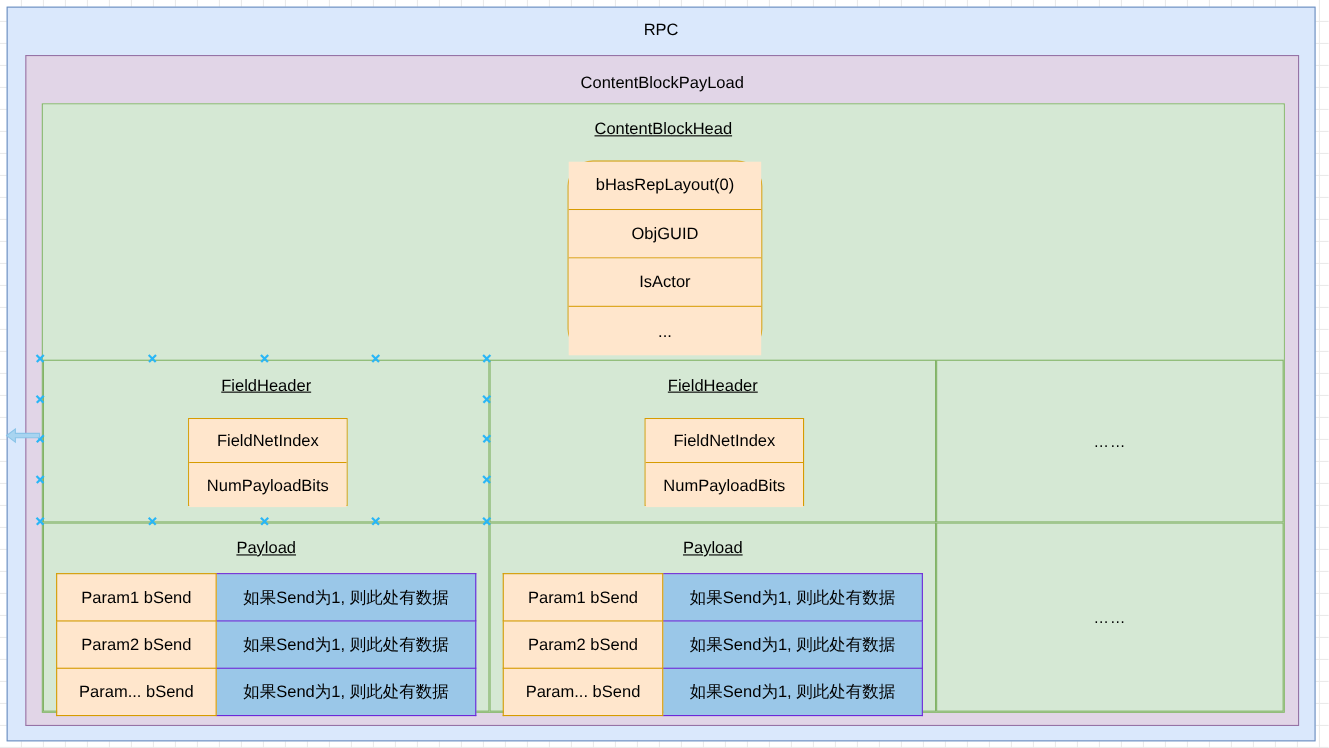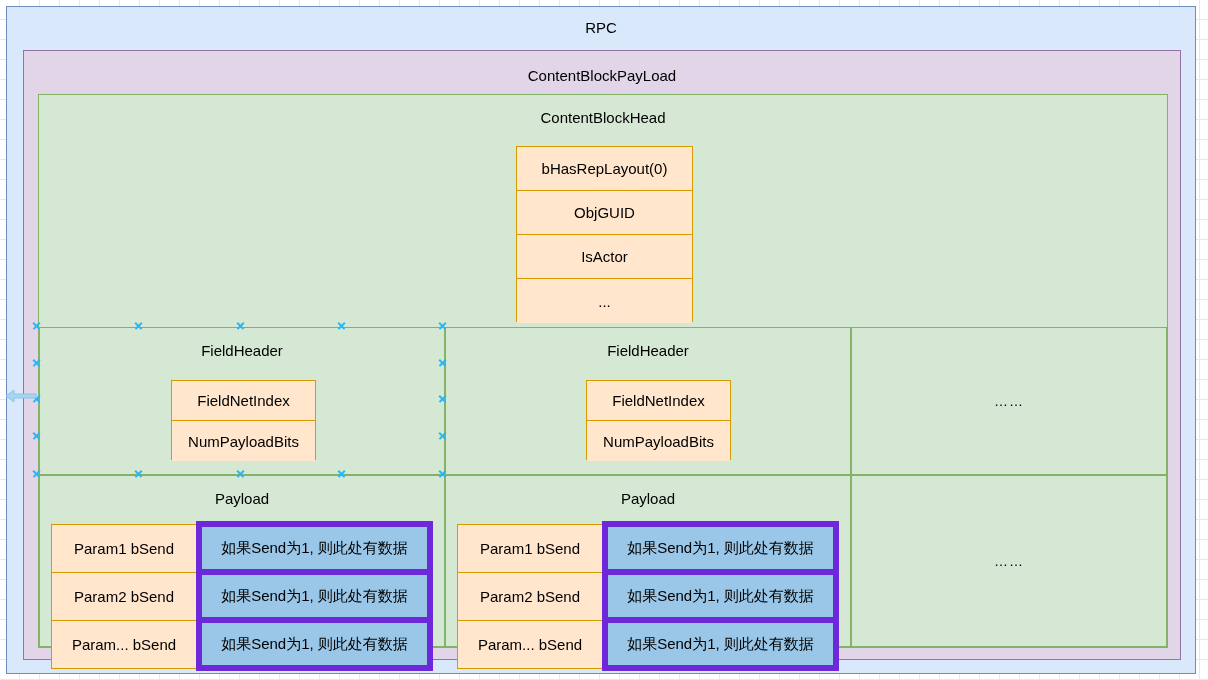--- a/index.html
+++ b/index.html
@@ -75,21 +75,21 @@
     border: 1px solid #82b366;
   }
 
   
   .grow {
     position: absolute;
     box-sizing: border-box;
     background: #d5e8d4;
     border: 1px solid #82b366;
   }
-  .grow > .box-label { top: 14px; }
+  .grow > .box-label { top: 14px; text-decoration: underline; }
 
   
   .row-head  { left: 0px;   top: 0px;   width: 1128px; height: 232px; border: none; }
   
   .row-fh    { left: 0px;   top: 232px; width: 406px;  height: 148px; }
   .row-fh2   { left: 406px; top: 232px; width: 406px;  height: 148px; }
   .row-fh3   { left: 812px; top: 232px; width: 316px;  height: 148px; }
   
   .row-pl    { left: 0px;   top: 380px; width: 406px;  height: 172px; }
   .row-pl2   { left: 406px; top: 380px; width: 406px;  height: 172px; }
@@ -118,21 +118,21 @@
     border-bottom: 1px solid #d79b00;
     font-size: 15px;
     display: flex;
     align-items: center;
     justify-content: center;
     white-space: nowrap;
   }
   .ocell:last-child { border-bottom: none; }
 
   
-  .head-stack { left: 477px; top: 51px; width: 177px; height: 176px; }
+  .head-stack { left: 477px; top: 51px; width: 177px; height: 176px; border-radius: 23px; }
   .head-stack .ocell { height: 44px; }
 
   
   .fh-stack { left: 131px; top: 52px; width: 145px; height: 80px; }
   .fh-stack .ocell { height: 40px; }
   .fh-stack2 { left: 140px; top: 52px; width: 145px; height: 80px; }
   .fh-stack2 .ocell { height: 40px; }
 
   
   .pl-table {
@@ -150,21 +150,21 @@
     white-space: nowrap;
     margin-left: 28px;
   }
   .pl-name {
     background: #ffe6cc;
     border: 1px solid #d79b00;
     width: 132px;
   }
   .pl-val {
     background: #9ac7e8;
-    border: 6px solid #6d28d9;
+    border: 1px solid #6d28d9;
   }
 
   
   .xhandle {
     position: absolute;
     width: 9px;
     height: 9px;
     margin-left: -4px;
     margin-top: -4px;
     pointer-events: none;

